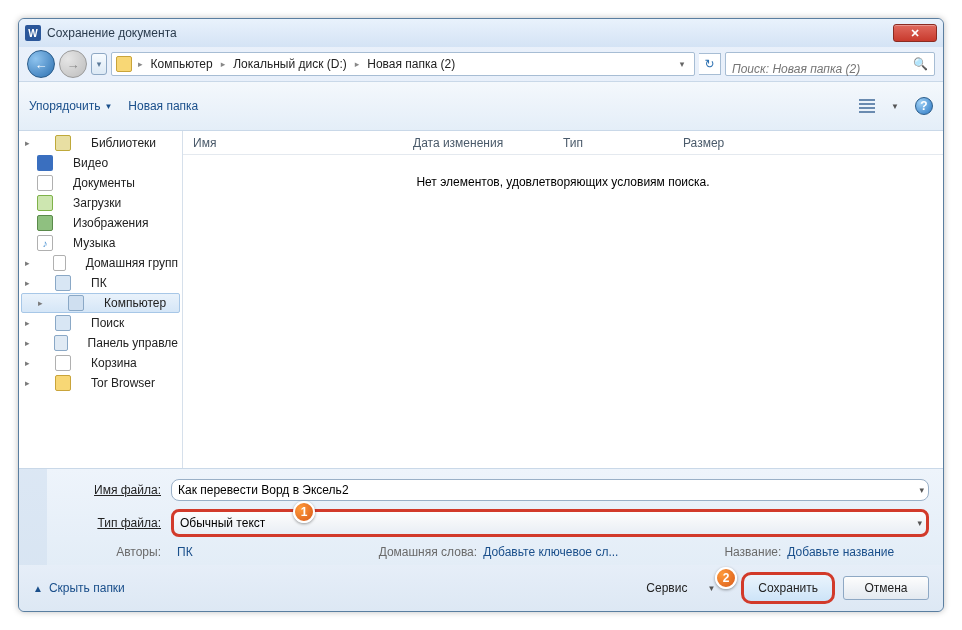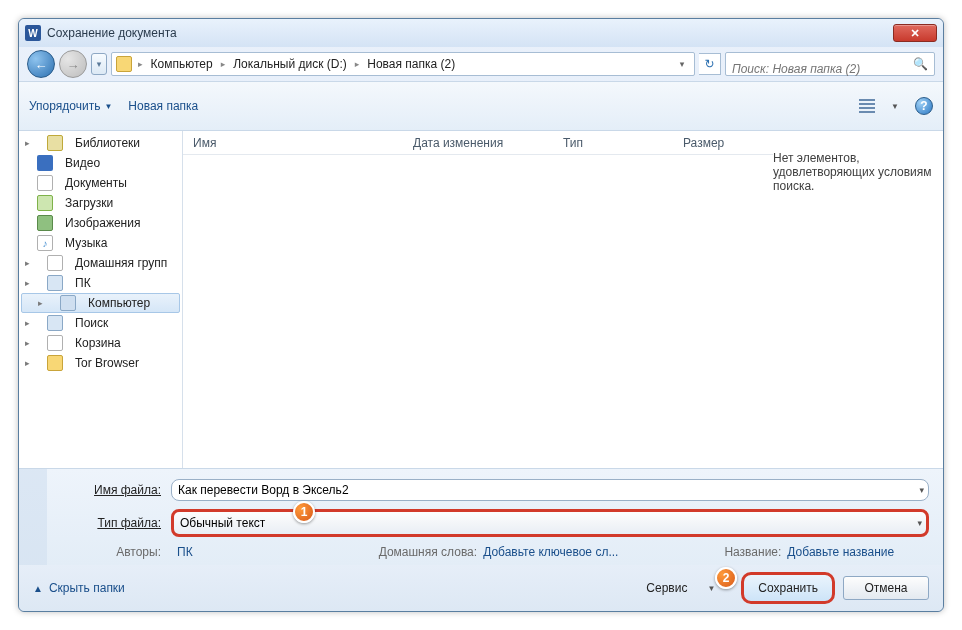--- a/index.html
+++ b/index.html
@@ -67,47 +67,47 @@
   repeating-linear-gradient(#6a8bb0 0 2px, transparent 2px 4px); }
 .toolbar .help-icon {
   width:18px; height:18px; border-radius:50%;
   background: radial-gradient(circle at 30% 30%, #9fd0f5, #2b78c4);
   color:#fff; display:flex; align-items:center; justify-content:center; font-weight:bold;
   border:1px solid #2a5c8a;
 }
 
 .body { flex:1; display:flex; background:#fff; border-bottom:1px solid #c9d8e8; min-height:0; }
 .sidebar { width:164px; border-right:1px solid #d6e0eb; overflow:hidden; padding:2px 0; }
-.sidebar .item { height:20px; display:flex; align-items:center; padding:0 4px 0 18px; gap:12px; color:#222; white-space:nowrap; }
+.sidebar .item { height:20px; display:flex; align-items:center; padding:0 4px 0 18px; gap:20px; color:#222; white-space:nowrap; }
 .sidebar .item.group { padding-left:6px; display:flex; align-items:center; }
 .sidebar .item.group::before { content:"▸"; font-size:9px; color:#7a7a7a; width:10px; display:inline-block; }
 .sidebar .item.selected { background:linear-gradient(#e9f2fb,#d5e6f7); border:1px solid #a7c7e7; border-radius:2px; margin:0 2px; padding-left:16px; }
 .sidebar .ico { width:16px; height:16px; display:inline-flex; align-items:center; justify-content:center; border-radius:2px; font-size:10px; }
 .ico-lib { background:#e8dfa3; border:1px solid #bfa93a; }
 .ico-vid { background:#3a6fbf; color:#fff; }
 .ico-doc { background:#fff; border:1px solid #b0b0b0; }
 .ico-dl  { background:#cde6b0; border:1px solid #7fb24a; }
 .ico-img { background:#8fc080; border:1px solid #5a8a4a; }
 .ico-mus { background:#fff; border:1px solid #b0b0b0; color:#4a90d0; }
 .ico-home{ background:#fff; border:1px solid #b0b0b0; }
 .ico-pc  { background:#d8e6f4; border:1px solid #8aa8c6; }
 .ico-comp{ background:#cfdff0; border:1px solid #8aa8c6; }
 .ico-net { background:#d8e6f4; border:1px solid #8aa8c6; }
 .ico-cp  { background:#e0eaf4; border:1px solid #8aa8c6; }
 .ico-bin { background:#fff; border:1px solid #b0b0b0; }
 .ico-fld { background:#f8d775; border:1px solid #c9a43a; }
 
-.filearea { flex:1; display:flex; }
+.filearea { flex:1; display:flex; flex-direction:column; }
 .cols { height:24px; border-bottom:1px solid #e4e9ef; display:flex; align-items:center; color:#4a5a6a; }
 .cols .col { padding:0 10px; border-right:1px solid transparent; }
 .cols .c-name { width:220px; }
 .cols .c-date { width:150px; }
 .cols .c-type { width:120px; }
 .cols .c-size { width:100px; }
-.empty { flex:1; display:flex; align-items:flex-start; justify-content:center; padding-top:20px; color:#404040; }
+.empty { flex:1; display:flex; align-items:flex-start; justify-content:center; padding-top:20px; color:#000000; }
 
 .bottom { padding:10px 14px 6px 14px; background:linear-gradient(#eef4fb,#e3edf7);margin-left:28px; }
 .formrow { display:flex; align-items:center; margin-bottom:8px; }
 .formrow .lbl { width:110px; text-align:right; padding-right:10px; color:#222; }
 .formrow .lbl.u { text-decoration: underline; text-decoration-color:#222; }
 .combo {
   flex:1; height:22px; background:#fff; border:1px solid #9ab0c7; border-radius:8px;
   display:flex; align-items:center; padding:0 6px; position:relative;
 }
 .combo .drop { position:absolute; right:4px; color:#555; font-size:9px; }
@@ -231,20 +231,24 @@
         </div>
       <div class="item group selected">
           <span class="ico ico-comp"></span>
           <span>Компьютер</span>
         </div>
       <div class="item group">
           <span class="ico ico-net"></span>
           <span>Поиск</span>
         </div>
       <div class="item group">
+          <span class="ico ico-cp"></span>
+          <span>Панель управле</span>
+        </div>
+      <div class="item group">
           <span class="ico ico-bin"></span>
           <span>Корзина</span>
         </div>
       <div class="item group">
           <span class="ico ico-fld"></span>
           <span>Tor Browser</span>
         </div>
     </div>
     <div class="filearea">
       <div class="cols">

